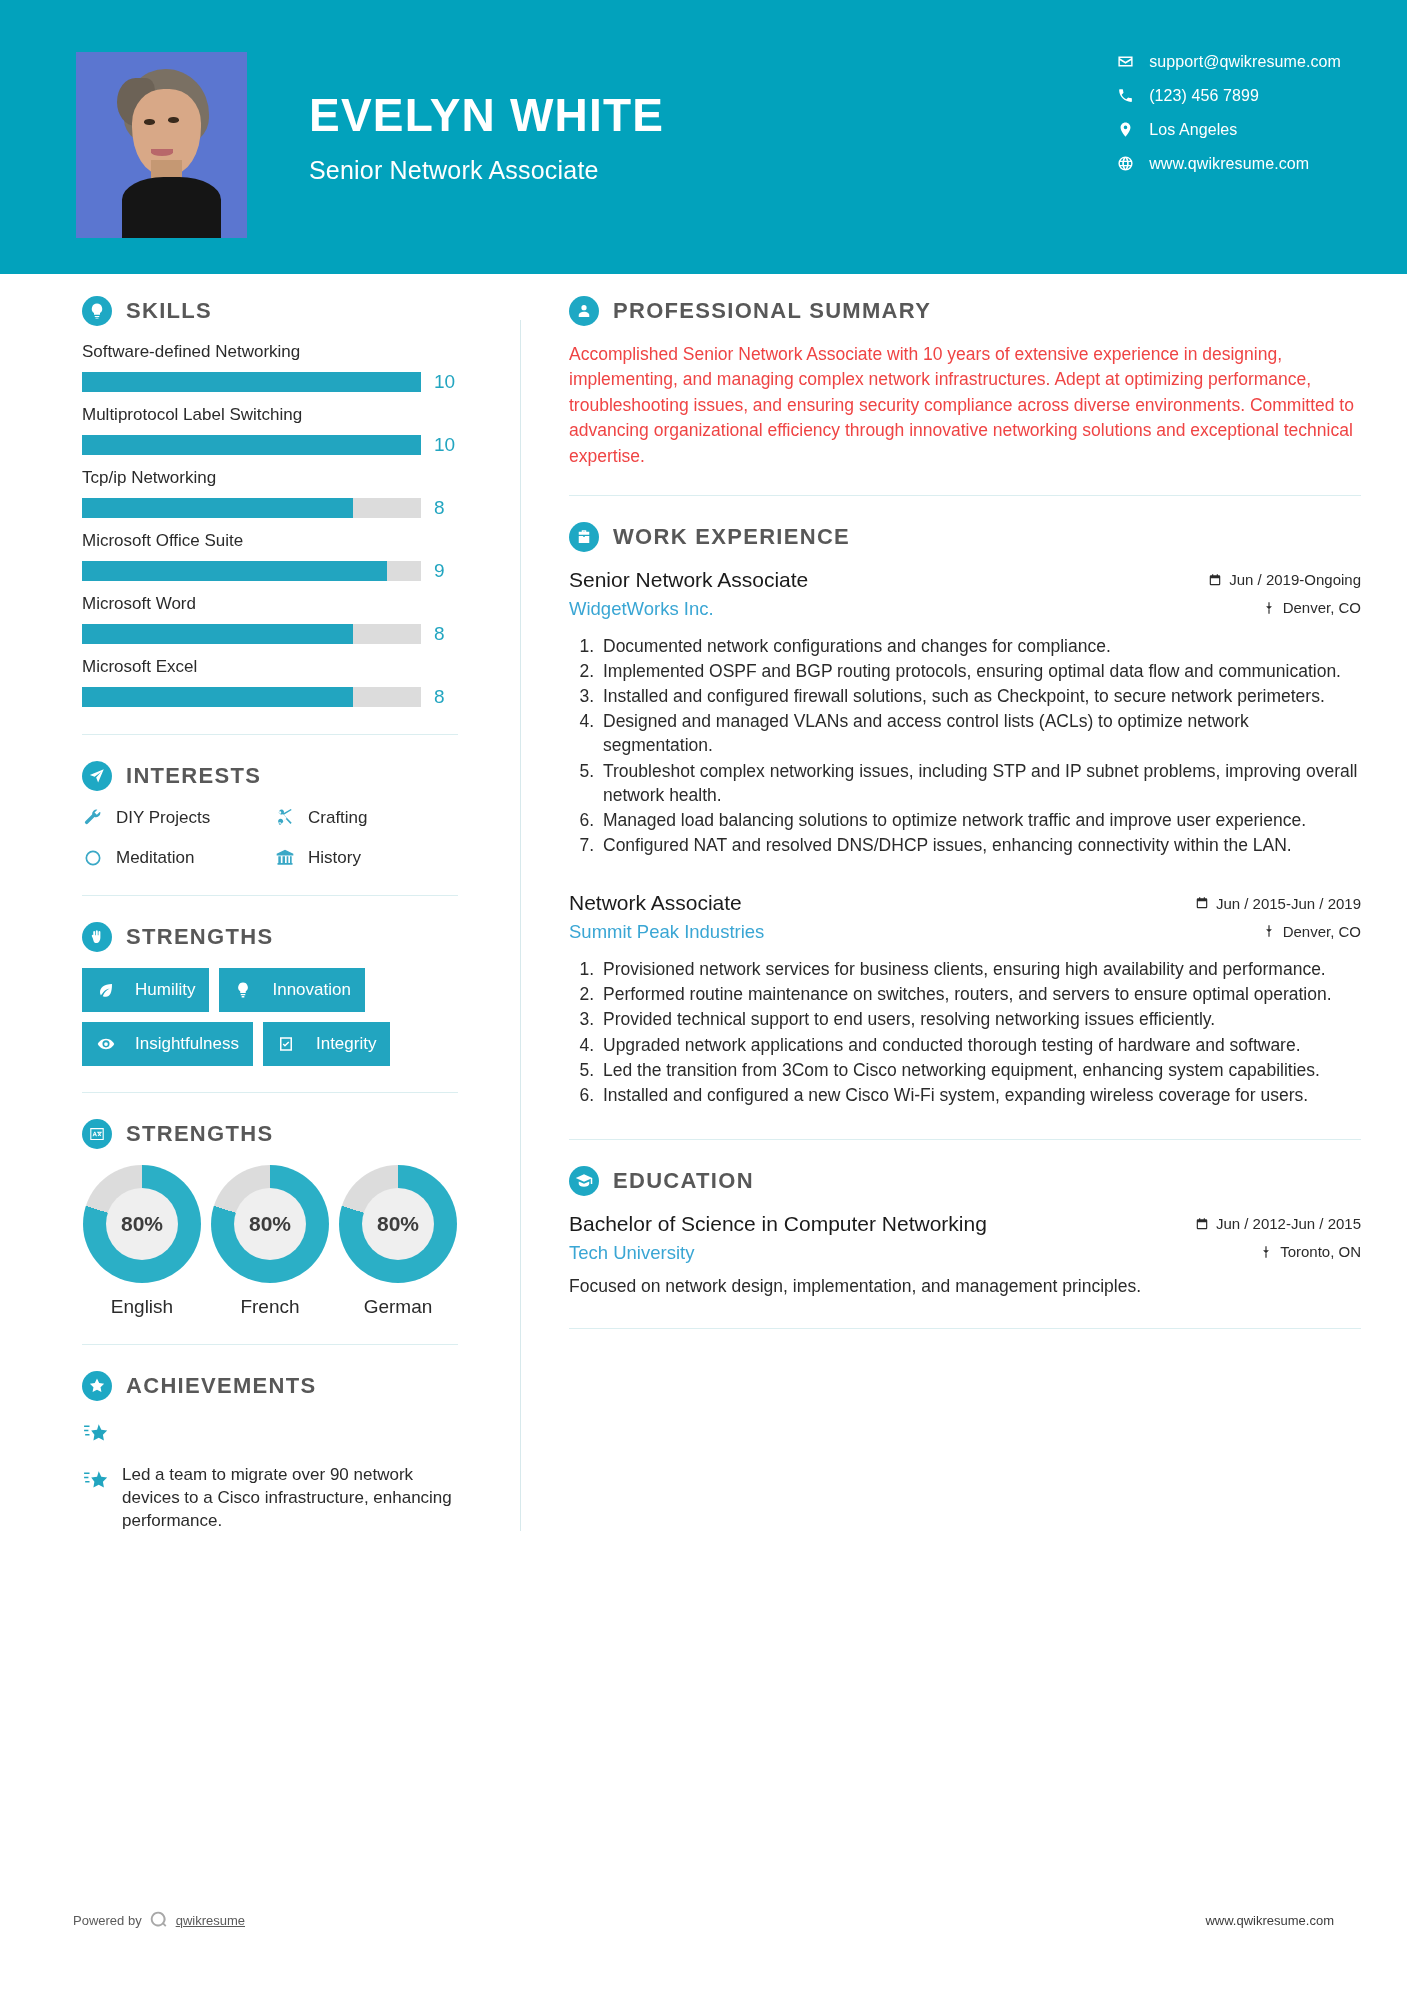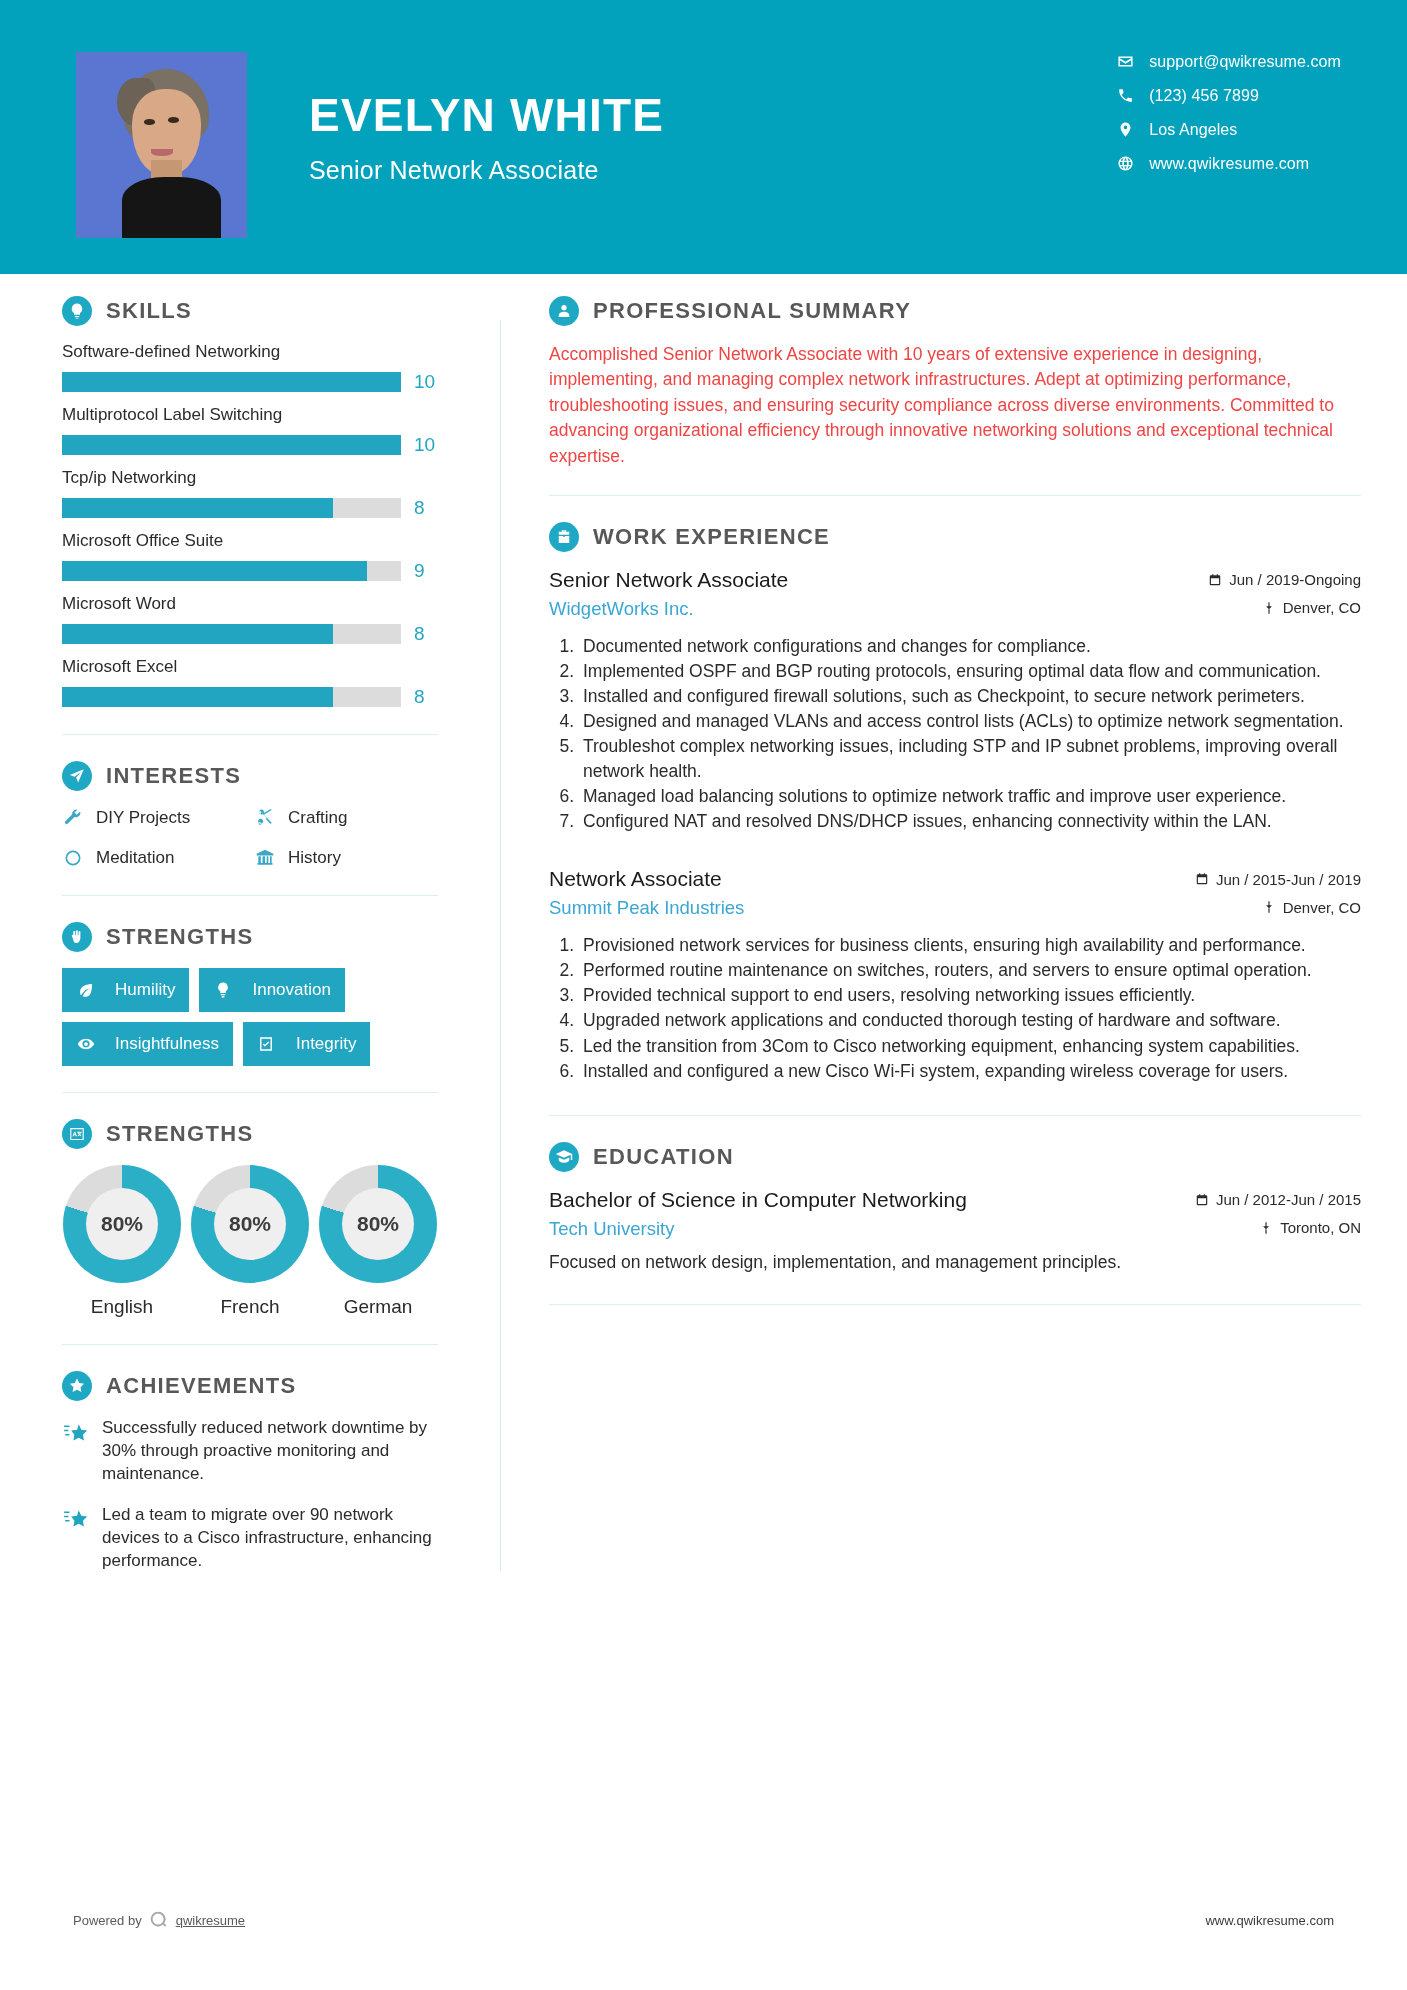--- a/index.html
+++ b/index.html
@@ -115,20 +115,21 @@
 
   
   .body {
     display: flex;
     padding-top: 22px;
   }
   .sidebar {
     width: 500px;
     flex: 0 0 500px;
     padding: 0 62px 0 62px;
+    margin-left: 20px;
   }
   .divider-v {
     width: 1px;
     background: #d7e9ec;
     margin-top: 24px;
     margin-bottom: 20px;
     flex: 0 0 1px;
   }
   .main {
     flex: 1;
@@ -605,21 +606,20 @@
               </svg>
           </span>
           <span class="sec-title">ACHIEVEMENTS</span>
         </div>
         <div class="ach">
           <span class="ai">
             <svg viewBox="0 0 24 24">
                 <path d="M1 5h5v1.4H1V5zm0 4h4v1.4H1V9zm1 4h4v1.4H2V13zm12.5-9l2.4 4.9 5.4.8-3.9 3.8.9 5.4-4.8-2.6-4.9 2.6.9-5.4L7.6 9.7l5.4-.8L14.5 4z"></path>
               </svg>
           </span>
-          <span class="ach-txt">Successfully reduced network downtime by 30% through proactive monitoring and maintenance.</span>
         </div>
         <div class="ach">
           <span class="ai">
             <svg viewBox="0 0 24 24">
                 <path d="M1 5h5v1.4H1V5zm0 4h4v1.4H1V9zm1 4h4v1.4H2V13zm12.5-9l2.4 4.9 5.4.8-3.9 3.8.9 5.4-4.8-2.6-4.9 2.6.9-5.4L7.6 9.7l5.4-.8L14.5 4z"></path>
               </svg>
           </span>
           <span class="ach-txt">Led a team to migrate over 90 network devices to a Cisco infrastructure, enhancing performance.</span>
         </div>
       </div>

